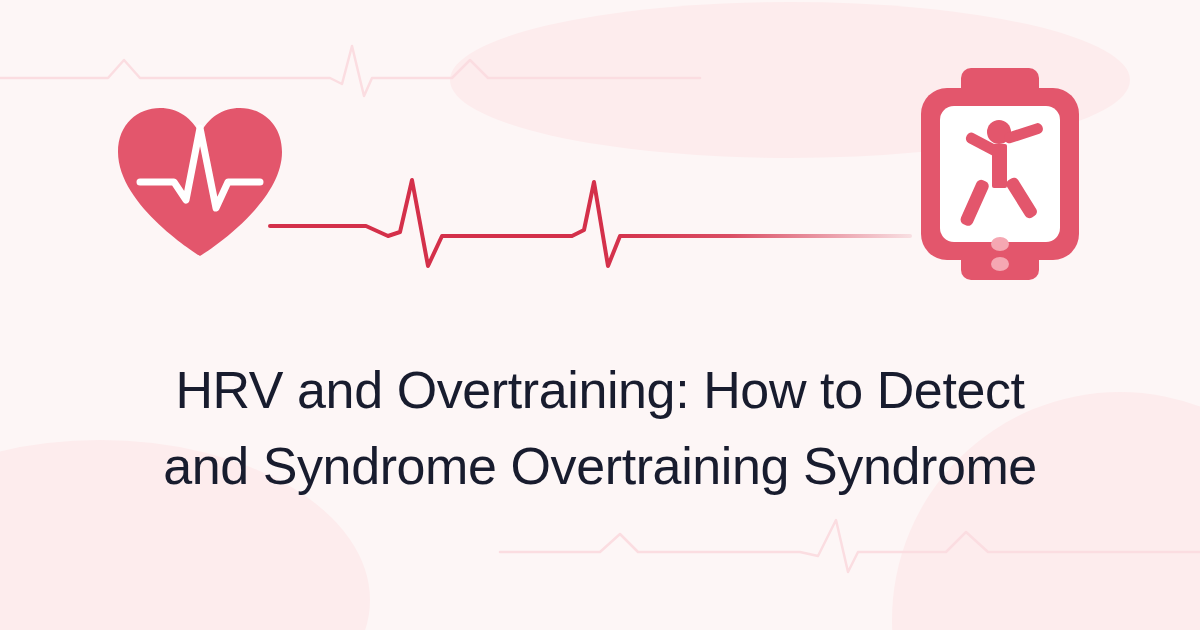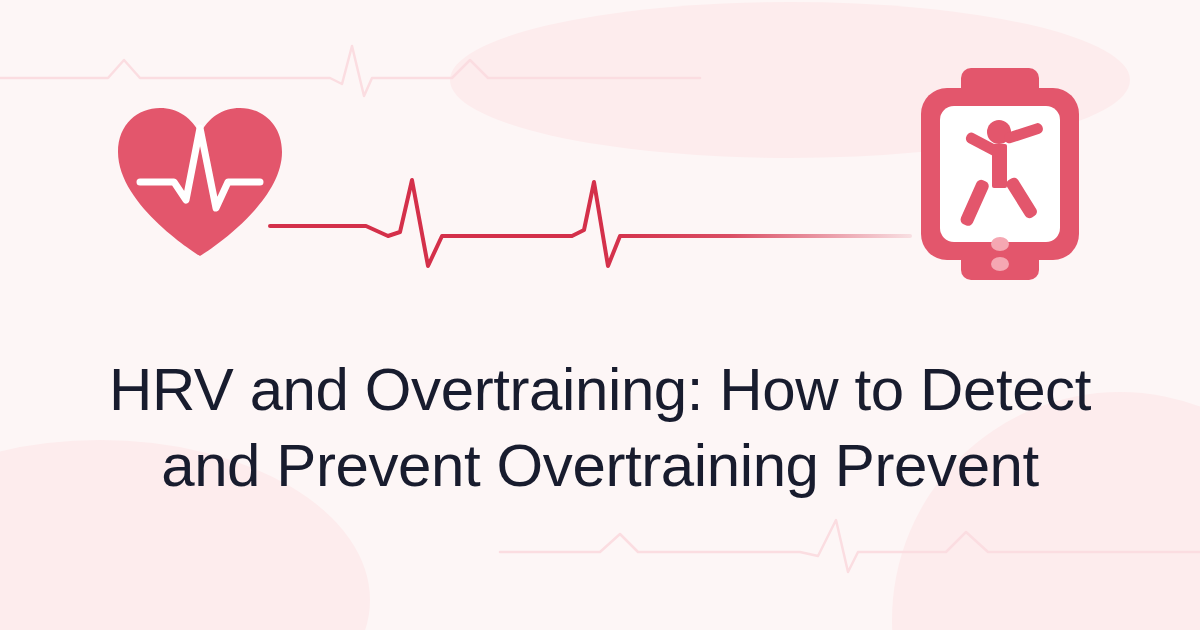--- a/index.html
+++ b/index.html
@@ -30,21 +30,21 @@
     position: absolute;
     left: 0;
     top: 352px;
     width: 1200px;
     text-align: center;
     z-index: 5;
   }
   .title-line {
     display: block;
     font-family: "Liberation Sans", sans-serif;
-    font-size: 60px;
+    font-size: 52px;
     line-height: 76px;
     font-weight: 400;
     color: #181c2e;
     letter-spacing: -0.4px;
     white-space: nowrap;
   }
   #heart-icon-wrap {
     position: absolute;
     left: 112px;
     top: 104px;
@@ -121,16 +121,16 @@
         <rect x="84" y="66" width="40" height="11" rx="5" fill="#e3566c" transform="rotate(-18 84 70)"></rect>
         <rect x="42" y="80" width="38" height="11" rx="5" fill="#e3566c" transform="rotate(28 80 86)"></rect>
         <rect x="56" y="114" width="13" height="48" rx="5" fill="#e3566c" transform="rotate(24 66 118)"></rect>
         <rect x="86" y="112" width="13" height="44" rx="5" fill="#e3566c" transform="rotate(-32 90 116)"></rect>
       </g>
     </svg>
   </div>
 
   <div id="title-block">
     <span class="title-line">HRV and Overtraining: How to Detect</span>
-    <span class="title-line">and Prevent Overtraining Prevent</span>
+    <span class="title-line">and Syndrome Overtraining Syndrome</span>
   </div>
 
 </div>
 
 </body></html>

